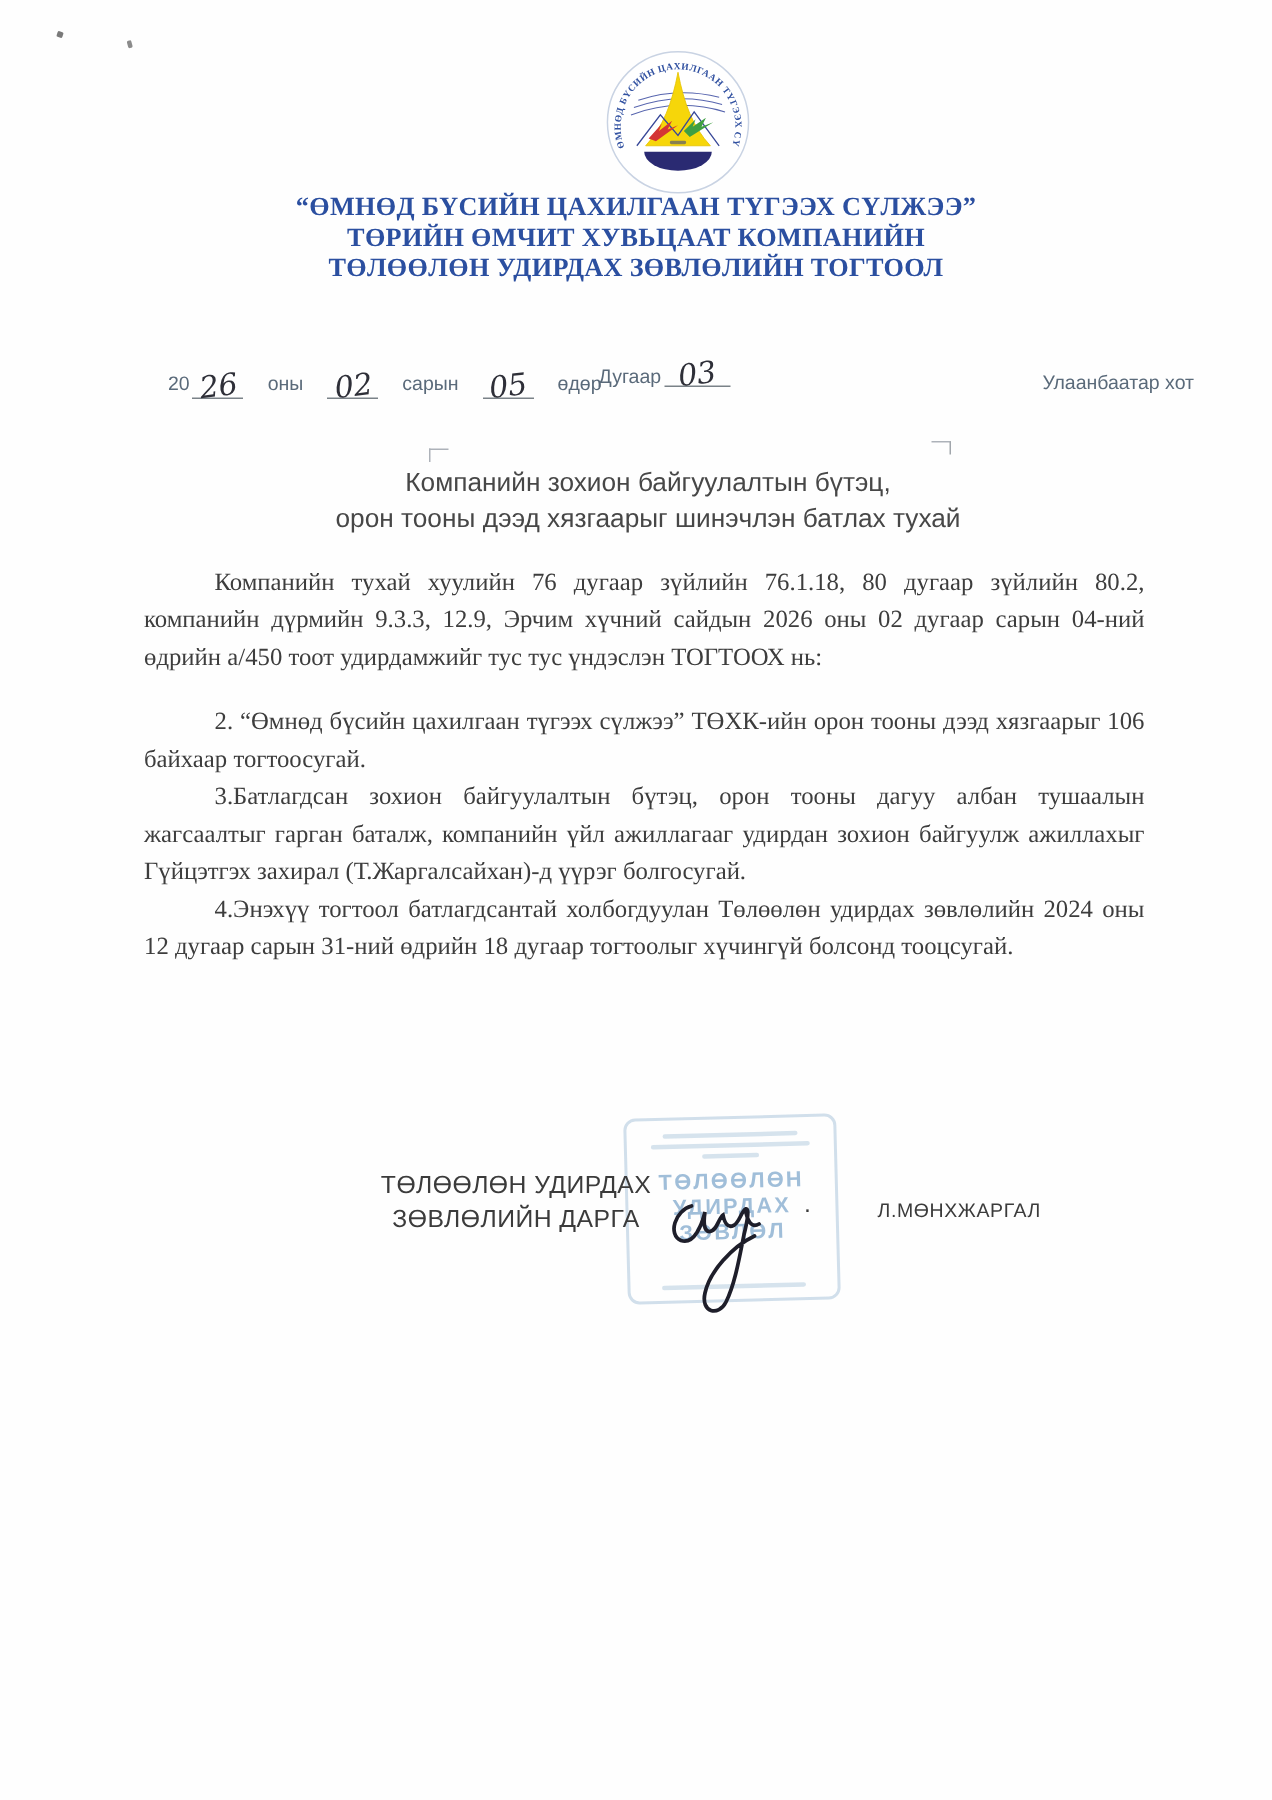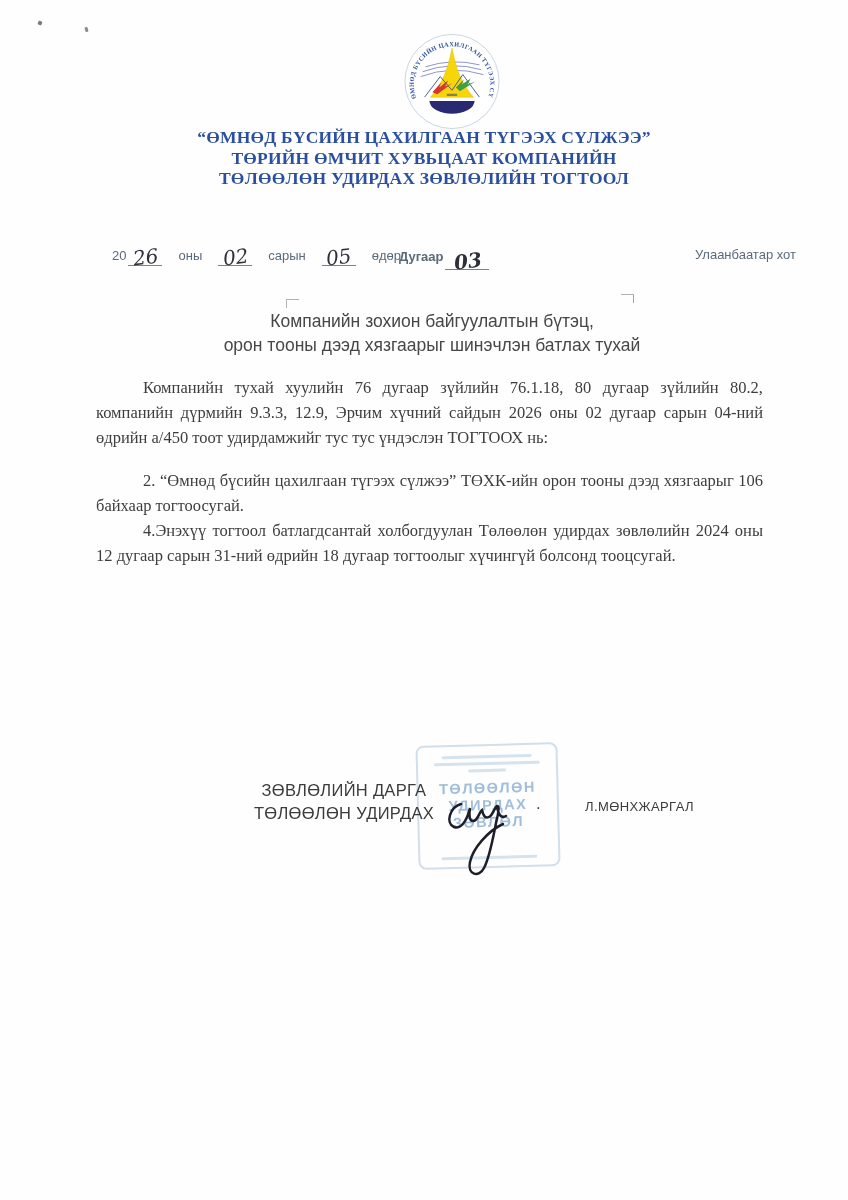--- a/index.html
+++ b/index.html
@@ -20,21 +20,21 @@
   .org-title {
     position:absolute; top:127px; left:0; width:100%; text-align:center;
     font-family:"Liberation Serif", serif; font-weight:bold;
     color:#2b4fa0; font-size:17.5px; line-height:20.5px; letter-spacing:.2px;
   }
 
   
   .dateline { position:absolute; top:238px; left:0; width:100%; height:32px;
               font-size:13px; color:#5a6a7a; }
   .date-left { position:absolute; left:112px; bottom:4px; display:flex; align-items:center; }
-  .doc-number { position:absolute; left:399px; bottom:0; display:flex; align-items:flex-start;font-weight:bold; }
+  .doc-number { position:absolute; left:399px; bottom:12px; display:flex; align-items:flex-end; }
   .city { position:absolute; right:52px; bottom:8px; }
   .hw-slot { display:inline-block; border-bottom:1.3px solid #7a8288; min-width:30px;
              text-align:center; padding:0 2px; margin:0 2px; line-height:1; }
   .hw { font-family:"DejaVu Serif", serif; font-style:italic; font-size:20px;
         color:#2e2f38; display:inline-block; transform:rotate(-7deg); position:relative; top:2px; }
   .dl-label { margin:0 14px; }
 
   
   .corner { position:absolute; width:12px; height:8px; border-top:1.5px solid #9aa0a8; opacity:.8; }
   .corner.left  { left:286px; top:299px; border-left:1.5px solid #9aa0a8; }
@@ -133,38 +133,39 @@
   <div class="corner right"></div>
 
   <div class="subject">
     <div>Компанийн зохион байгуулалтын бүтэц,</div>
     <div>орон тооны дээд хязгаарыг шинэчлэн батлах тухай</div>
   </div>
 
   <div class="body-text">
     <p class="intro">Компанийн тухай хуулийн 76 дугаар зүйлийн 76.1.18, 80 дугаар зүйлийн 80.2, компанийн дүрмийн 9.3.3, 12.9, Эрчим хүчний сайдын 2026 оны 02 дугаар сарын 04-ний өдрийн а/450 тоот удирдамжийг тус тус үндэслэн ТОГТООХ нь:</p>
     <p>2. “Өмнөд бүсийн цахилгаан түгээх сүлжээ” ТӨХК-ийн орон тооны дээд хязгаарыг 106  байхаар тогтоосугай.</p>
+    <p>3.Батлагдсан зохион байгуулалтын бүтэц, орон тооны дагуу албан тушаалын жагсаалтыг гарган баталж, компанийн үйл ажиллагааг удирдан зохион байгуулж ажиллахыг Гүйцэтгэх захирал (Т.Жаргалсайхан)-д үүрэг болгосугай.</p>
     <p>4.Энэхүү тогтоол батлагдсантай холбогдуулан Төлөөлөн удирдах зөвлөлийн 2024 оны 12 дугаар сарын 31-ний өдрийн 18 дугаар тогтоолыг хүчингүй болсонд тооцсугай.</p>
   </div>
 
   <div class="stamp">
     <div class="stamp-line w1"></div>
     <div class="stamp-line w2"></div>
     <div class="stamp-line w3"></div>
     <div class="stamp-words">
       <div class="stamp-word">ТӨЛӨӨЛӨН</div>
       <div class="stamp-word">УДИРДАХ</div>
       <div class="stamp-word">ЗӨВЛӨЛ</div>
     </div>
     <div class="stamp-line bottom"></div>
   </div>
 
   <div class="sig-role">
+    <div>ТӨЛӨӨЛӨН УДИРДАХ</div>
     <div>ЗӨВЛӨЛИЙН ДАРГА</div>
-    <div>ТӨЛӨӨЛӨН УДИРДАХ</div>
   </div>
 
   <svg class="sig-svg" width="88" height="108" viewBox="0 0 88 108">
     <path d="M 21,34 C 10,37 5,53 14,57 C 23,60 28,46 30,38
              C 29,44 29,51 33,51 C 38,51 39,42 42,40
              C 43,45 45,49 49,47 C 53,45 54,38 57,36
              C 60,35 58,45 56,53 C 53,68 50,86 44,98
              C 39,108 27,105 30,92 C 33,78 48,61 63,54
              M 57,36 C 58,44 61,49 66,46" fill="none" stroke="#1e1e2a" stroke-width="2.5" stroke-linecap="round"></path>
   </svg>

